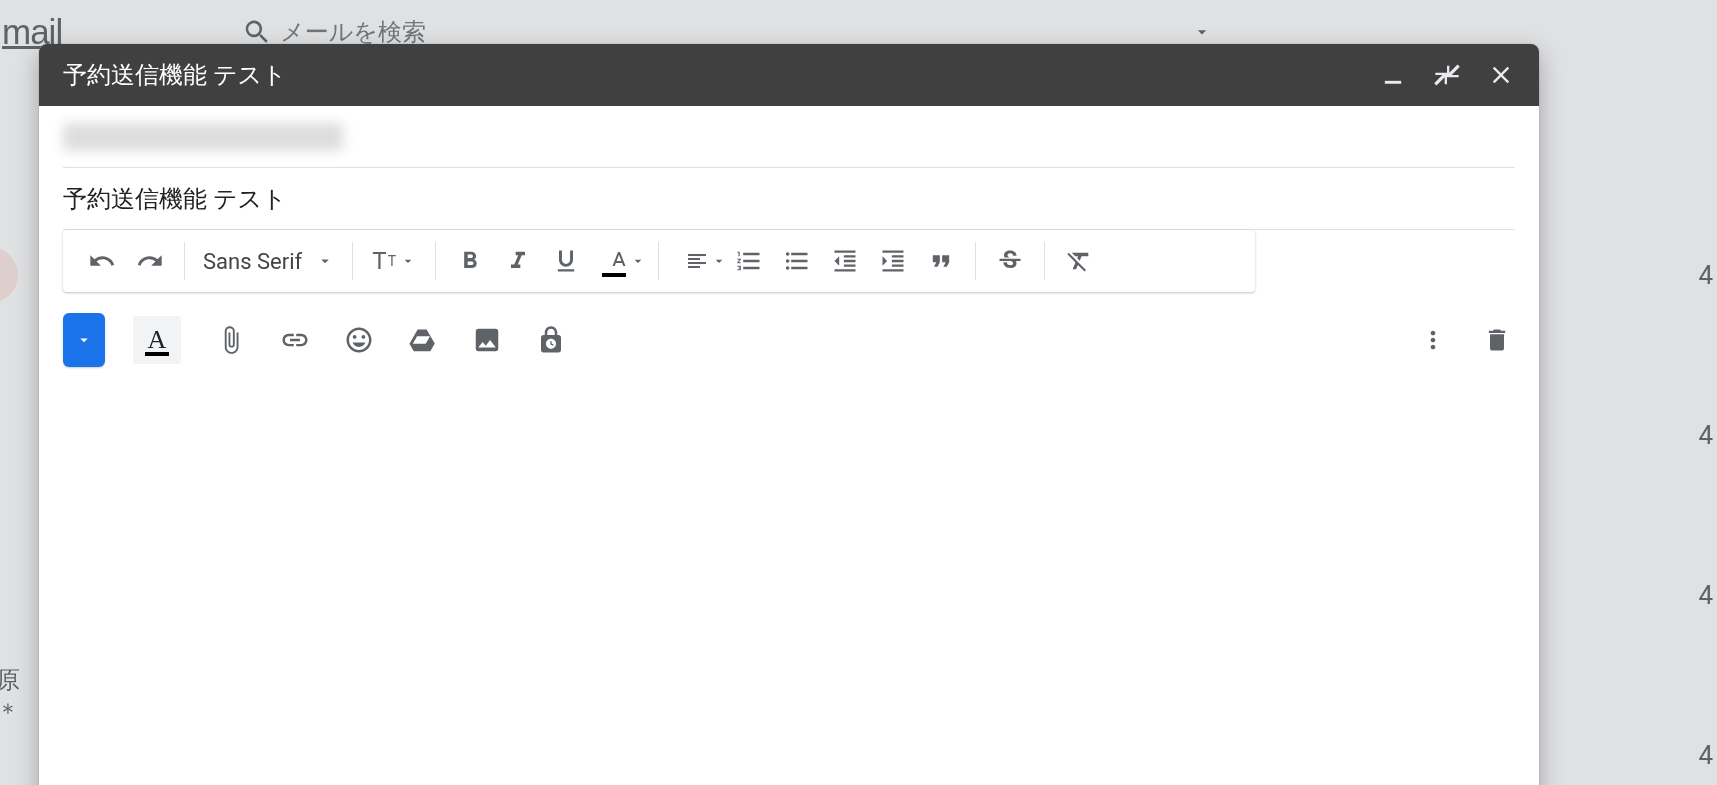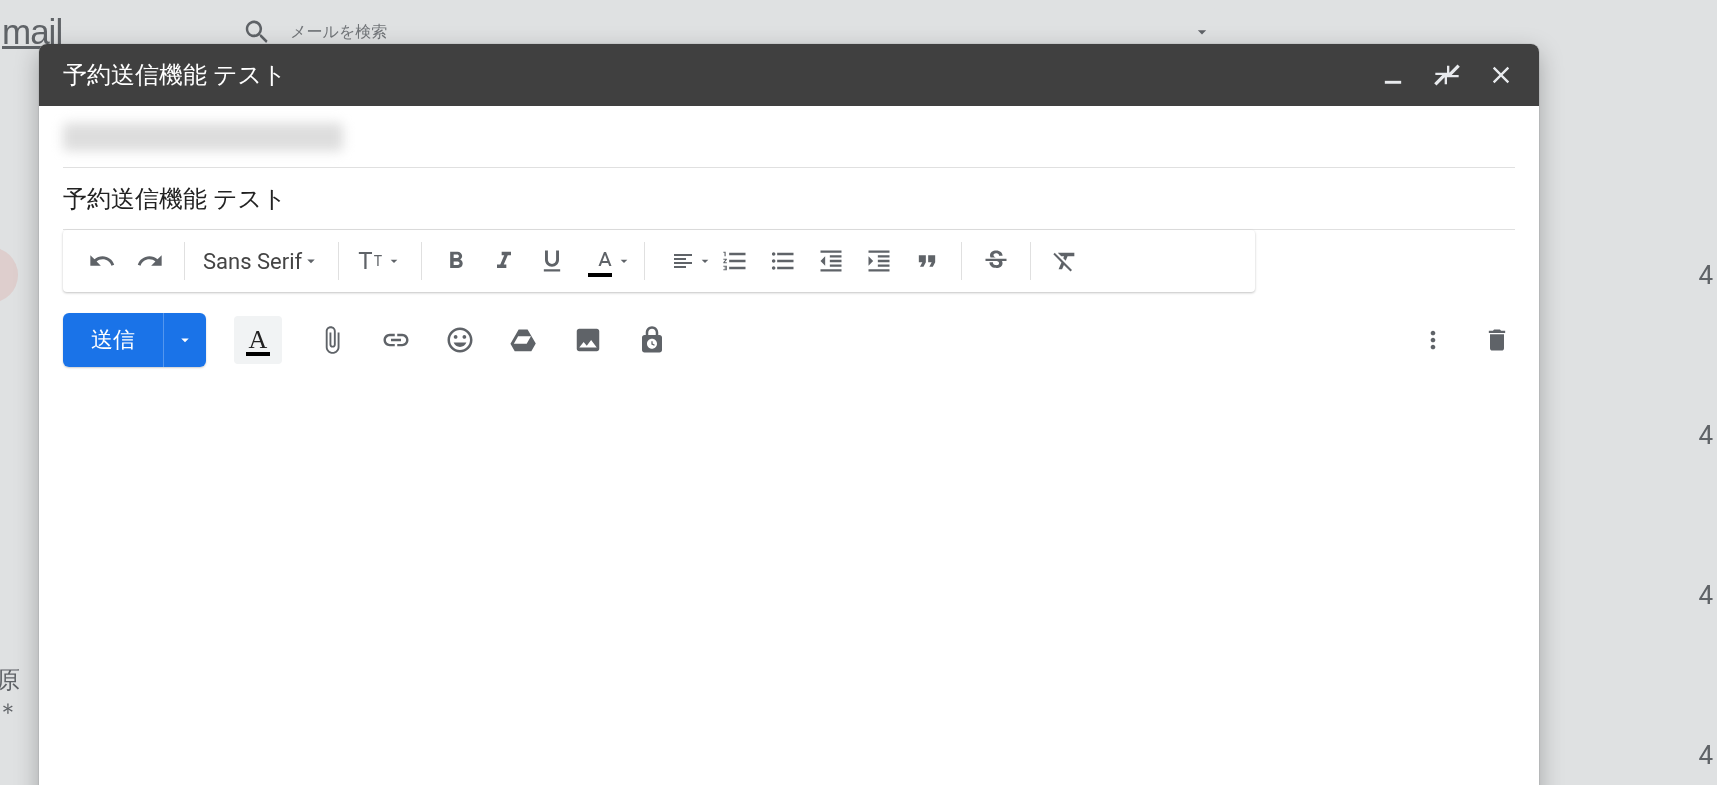--- a/index.html
+++ b/index.html
@@ -34,29 +34,29 @@
     color: #5f6368;
     font-family: 'Product Sans', Arial, sans-serif;
     letter-spacing: -1px;
     margin-left: -14px;
     text-decoration: underline;
   }
   .bg-search {
     margin-left: 170px;
     display: flex;
     align-items: center;
-    gap: 18px;
+    gap: 8px;
     background: #f1f3f4;
     height: 48px;
     border-radius: 8px;
     padding: 0 10px;
     flex: 1;
     max-width: 990px;
     color: #5f6368;
-    font-size: 16px;
+    font-size: 24px;
   }
   .bg-search svg.search-icon-svg { width: 30px; height: 30px; fill:#5f6368; }
   .bg-search .search-ph { opacity: .85; }
   .bg-search .dd { margin-left: auto; }
   .bg-sidebar-strip {
     position: absolute;
     left: 0; top: 64px; bottom: 0;
     width: 40px;
   }
   .bg-sidebar-strip .red-dot {
@@ -180,20 +180,21 @@
     border-radius: 4px;
     cursor: pointer;
     color: #5f6368;
     position: relative;
   }
   .tb-btn svg { width: 28px; height: 28px; fill: currentColor; }
   .tb-font {
     display: inline-flex; align-items: center;
     font-size: 22px; color: #444;
     padding: 0 8px;
+    gap: 14px;
     cursor: pointer;
     height: 48px;
   }
   .tb-font svg { width: 18px; height: 18px; fill: #5f6368; }
   .tb-size { width: 62px; }
   .tb-size .bigT { font-size: 24px; font-weight: 400; }
   .tb-size .smlT { font-size: 14px; font-weight: 400; margin-left: 1px; }
   .tb-size svg { width: 16px; height: 16px; fill: #5f6368; margin-left: 4px; }
   .tb-txtcolor .colorbar {
     position: absolute;
@@ -450,21 +451,20 @@
         <span class="tb-btn">
           <svg viewBox="0 0 24 24">
               <path d="M3.27 5L2 6.27l6.97 6.97L6.5 19h3l1.57-3.66L16.73 21 18 19.73 3.55 5.27 3.27 5zM6 5v.18L8.82 8h2.4l-.72 1.68 2.1 2.1L14.21 8H20V5H6z"></path>
             </svg>
         </span>
       </div>
     </div>
 
     <div class="action-bar" style="padding-left:0;padding-right:0;">
       <div class="send-split">
-        <button class="send-btn">送信</button>
         <span class="send-more">
           <svg viewBox="0 0 24 24">
               <path d="M7 10l5 5 5-5z"></path>
             </svg>
         </span>
       </div>
 
       <span class="fmt-toggle">
         <span class="A">A</span>
         <span class="bar"></span>

